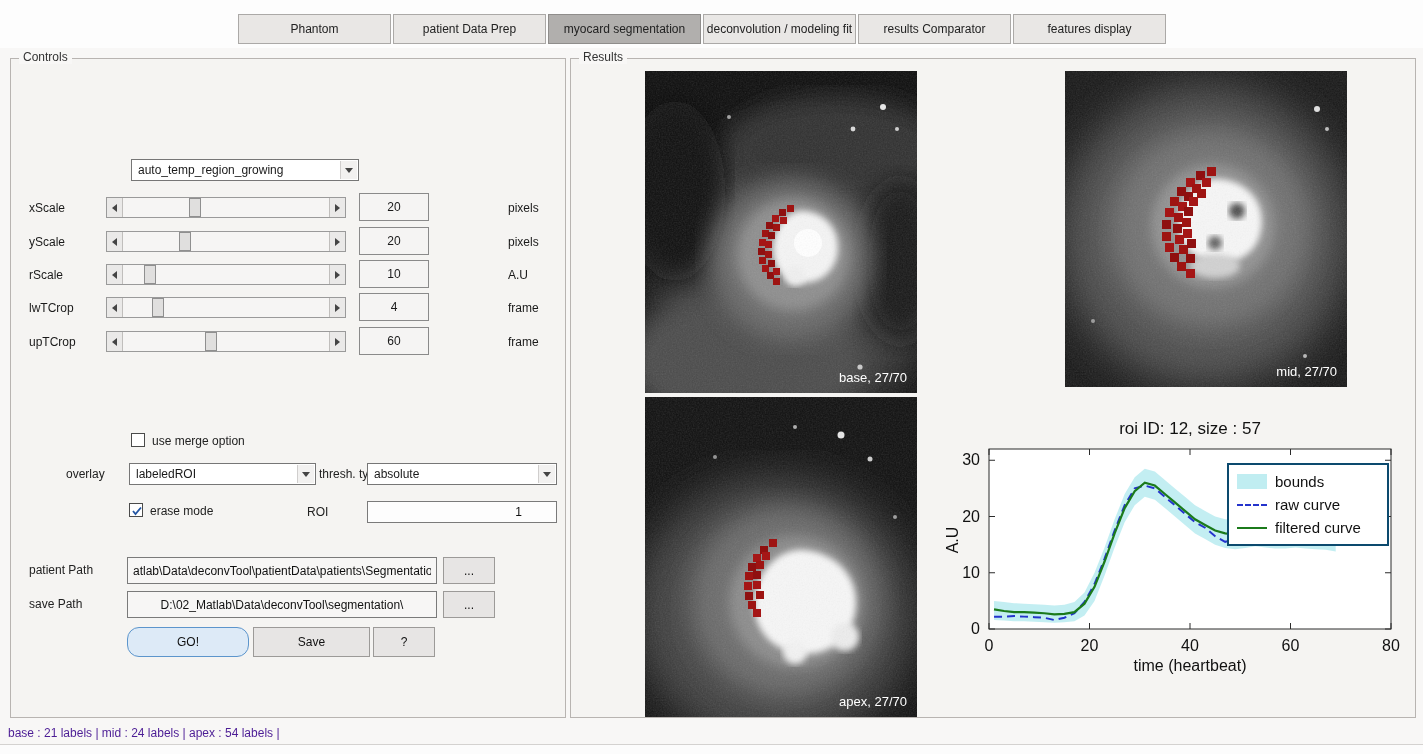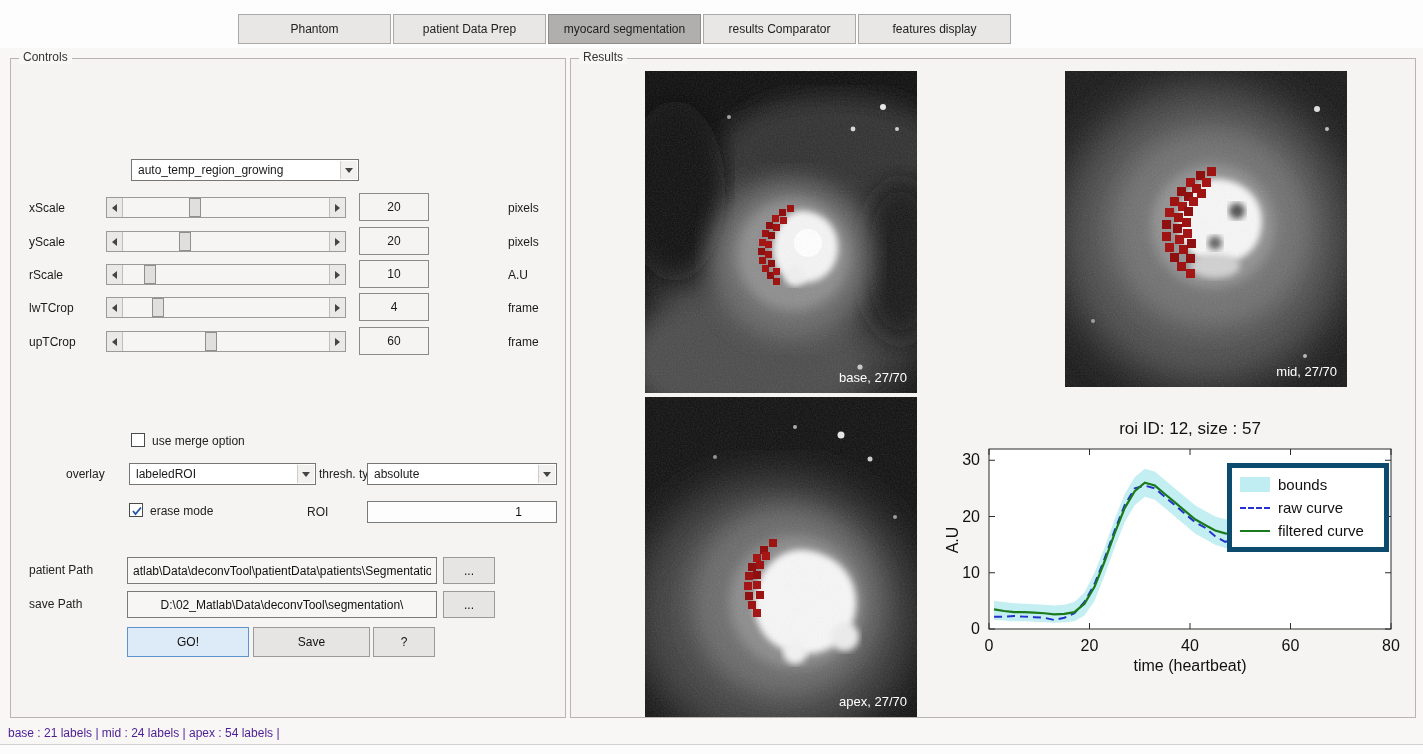--- a/index.html
+++ b/index.html
@@ -82,41 +82,42 @@
   .img-caption { position:absolute; right:10px; bottom:8px; color:#fff; font-size:13px;padding-left:12px; }
 
   
   #chart { position:absolute; left:370px; top:360px; width:476px; height:272px; }
   #chart-title { position:absolute; left:48px; top:0; width:402px; text-align:center; font-size:17px; color:#111; }
   #plot-svg { position:absolute; left:0; top:24px; }
   #plot-svg text { font-family:"Liberation Sans", sans-serif; }
   #x-label { position:absolute; left:48px; top:238px; width:402px; text-align:center; font-size:16px; color:#111; }
   #y-label { position:absolute; left:-18px; top:112px; width:60px; text-align:center; font-size:16px; color:#111; transform:rotate(-90deg); }
   #legend {
-    position:absolute; left:286px; top:44px; width:162px; background:#fff; border:5px solid #0c4a6e; padding:5px 8px;
+    position:absolute; left:286px; top:44px; width:162px; background:#fff; border:2px solid #0c4a6e; padding:5px 8px;
   }
   .legend-row { display:flex; align-items:center; height:23px; gap:8px; font-size:15px; color:#111; }
   .sw { width:30px; flex:0 0 30px; }
   .sw.bounds { height:15px; background:#c0edf1; }
   .sw.raw { height:0; border-top:2px dashed #2433cc; }
   .sw.filtered { height:0; border-top:2px solid #1b7a1b; }
 
   
   #statusbar { position:absolute; left:8px; top:726px; font-size:12px; color:#4c1d95; }
   #bottomline { position:absolute; left:0; right:0; top:744px; height:10px; border-top:1px solid #d4d2d0; background:#fcfcfc; }
 </style>
 </head>
 <body>
 
 <div class="topstrip"></div>
 
 <div class="tabbar">
   <div class="tab">Phantom</div>
   <div class="tab">patient Data Prep</div>
   <div class="tab active">myocard segmentation</div>
+  <div class="tab">deconvolution / modeling fit</div>
   <div class="tab">results Comparator</div>
   <div class="tab">features display</div>
 </div>
 
 <div class="panel" id="controls-panel">
   <span class="panel-label">Controls</span>
 
   <div class="combo" style="left:120px; top:100px; width:228px;">
     <span>auto_temp_region_growing</span>
     <span class="combo-arrow">
@@ -239,21 +240,21 @@
   <input class="edit" style="left: 356px; top: 442px; width: 190px; text-align: right; padding-right: 34px;" value="1">
 
   <span class="lbl" style="left:18px; top:504px;">patient Path</span>
   <input class="edit path" style="left: 116px; top: 498px; width: 310px;" value="atlab\Data\deconvTool\patientData\patients\Segmentation\Genin">
   <div class="btn browse" style="left:432px; top:498px; width:52px;">...</div>
 
   <span class="lbl" style="left:18px; top:538px;">save Path</span>
   <input class="edit path" style="left: 116px; top: 532px; width: 310px; text-align: center;" value="D:\02_Matlab\Data\deconvTool\segmentation\">
   <div class="btn browse" style="left:432px; top:532px; width:52px;">...</div>
 
-  <div class="btn primary" style="left:116px; top:568px; width:122px;">GO!</div>
+  <div class="btn primary" style="left:116px; top:568px; width:122px;border-radius:12px;">GO!</div>
   <div class="btn" style="left:242px; top:568px; width:117px;">Save</div>
   <div class="btn" style="left:362px; top:568px; width:62px;">?</div>
 </div>
 
 <div class="panel" id="results-panel">
   <span class="panel-label">Results</span>
 
   <div class="mri" style="left:74px; top:12px; width:272px; height:322px;">
     <svg width="272" height="322" viewBox="0 0 272 322">
       <defs>

